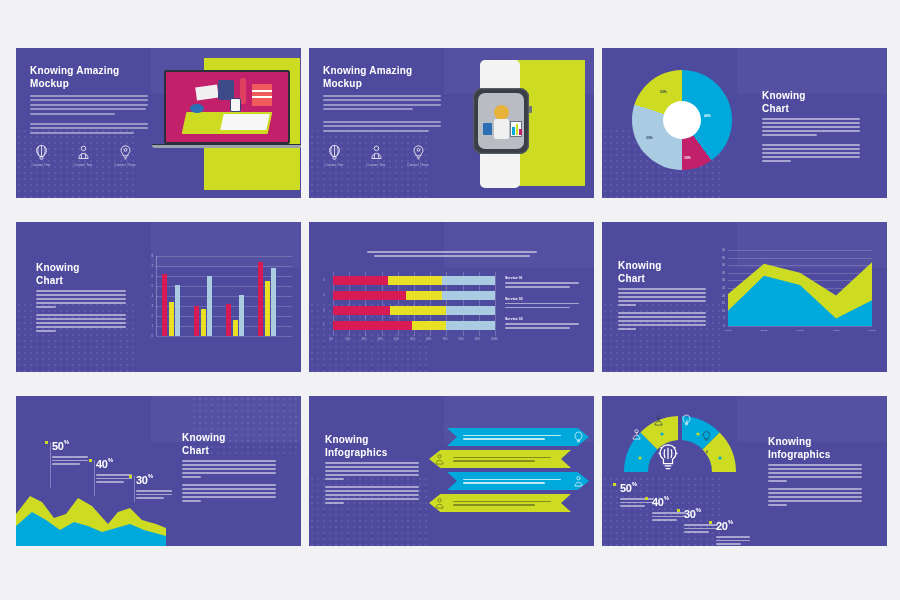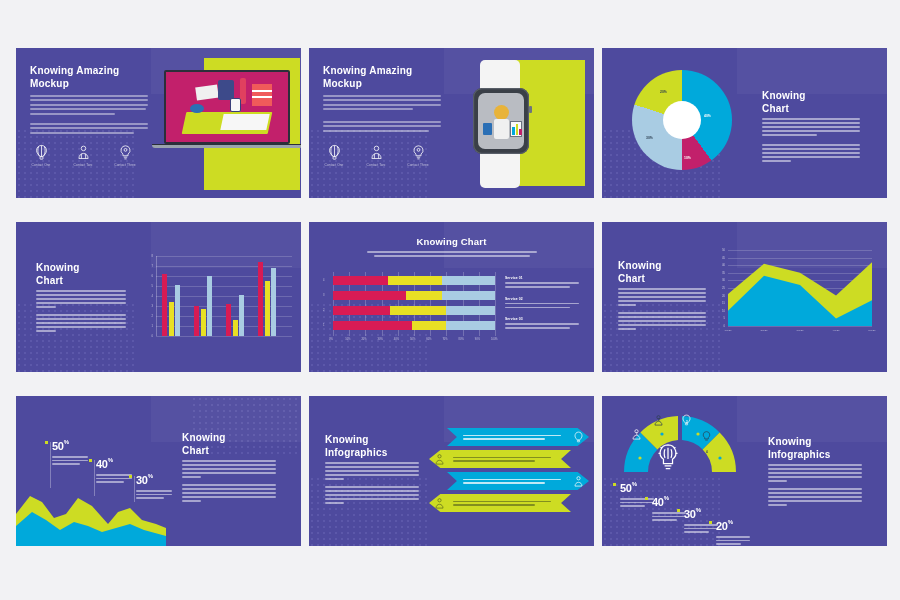--- a/index.html
+++ b/index.html
@@ -338,21 +338,20 @@
         <div class="bar" style="left: 114px; top: 6px; width: 5px; height: 74px; background: rgb(216, 27, 84);"></div>
         <div class="bar" style="left: 120.5px; top: 25px; width: 5px; height: 55px; background: rgb(232, 224, 36);"></div>
         <div class="bar" style="left: 127px; top: 12px; width: 5px; height: 68px; background: rgb(169, 204, 227);"></div>
       </div>
   </div>
 
   <div class="slide">
     <div class="dots"></div>
     <div class="panel-tint"></div>
 
-    <div class="ttl" style="position:absolute;left:0;top:14px;width:100%;text-align:center;font-size:9.5px">Knowing Chart</div>
     <div class="lines tiny" style="position:absolute;left:58px;top:29px;width:170px;align-items:center">
       <i style="width:100%"></i>
         <i style="width:92%;margin:0 auto"></i>
     </div>
 
     <div id="hbarplot" style="position:absolute;left:14px;top:50px;width:172px;height:78px">
         <div class="vgrid" style="left: 10px; top: 0px; height: 64px;"></div>
         <div class="hx" style="left: 6px; top: 66px;">0%</div>
         <div class="vgrid" style="left: 26.2px; top: 0px; height: 64px;"></div>
         <div class="hx" style="left: 22.2px; top: 66px;">10%</div>

